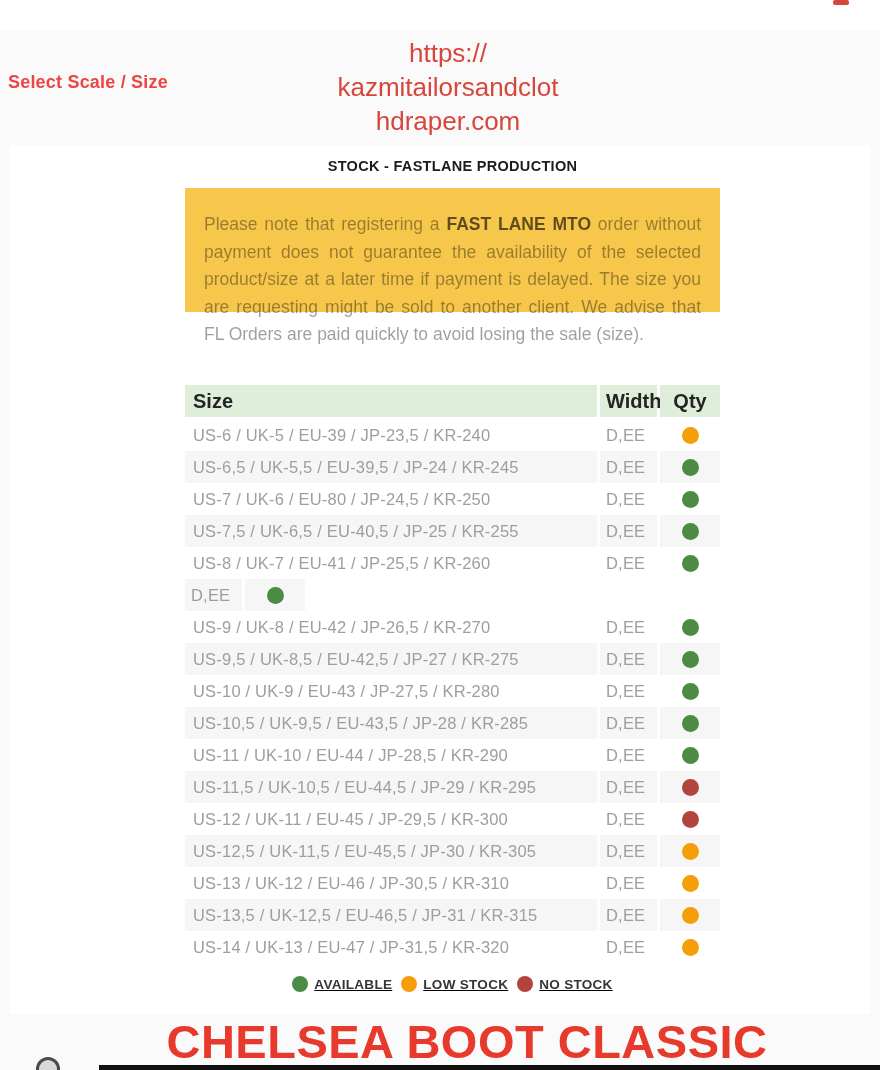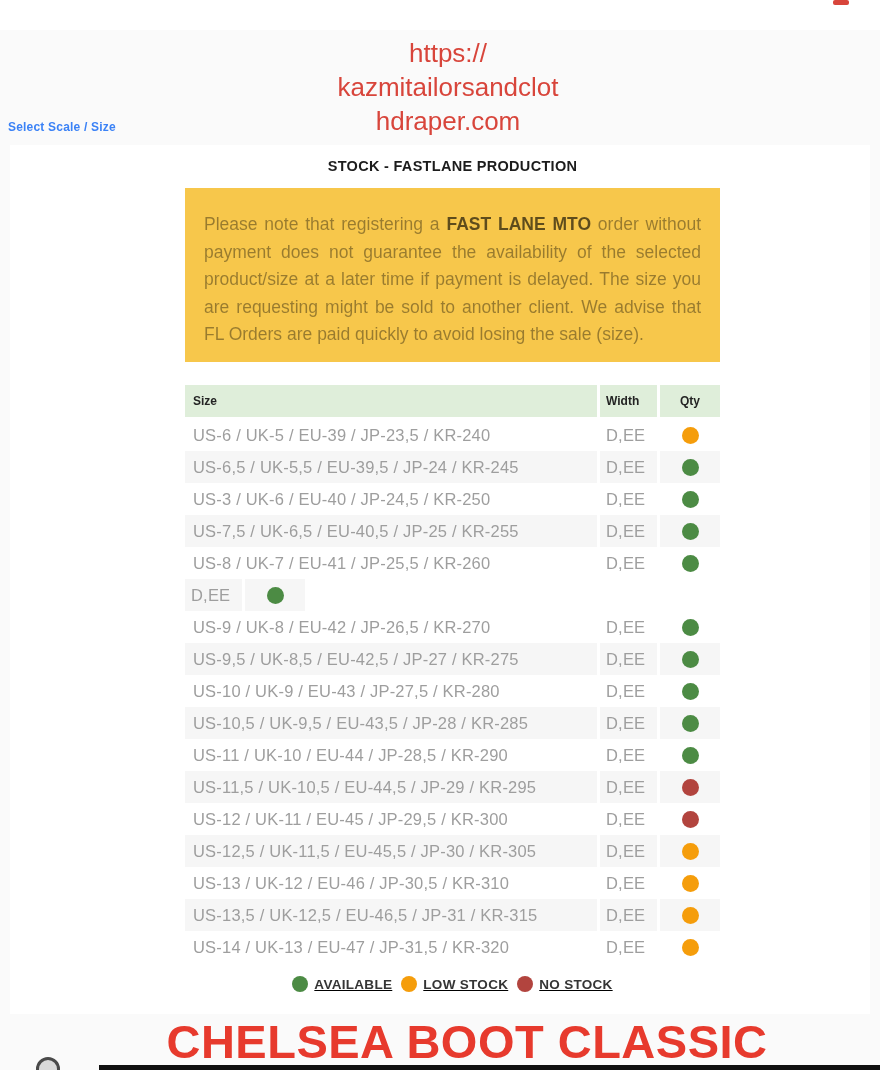--- a/index.html
+++ b/index.html
@@ -3,49 +3,49 @@
 <meta charset="utf-8">
 <style>
   html,body{margin:0;padding:0;}
   body{
     width:880px;height:1070px;position:relative;overflow:hidden;
     background:#ffffff;font-family:"Liberation Sans",sans-serif;
   }
   .page-bg{position:absolute;left:0;top:30px;width:880px;height:1040px;background:#fafafa;}
   
   .select-label{
-    position:absolute;left:8px;top:72px;font-size:12px;font-weight:bold;
-    color:#3b82f6;letter-spacing:.2px;margin-top:48px;
+    position:absolute;left:8px;top:72px;font-size:18px;font-weight:bold;
+    color:#ef4444;letter-spacing:.2px;
   }
   .watermark{
     position:absolute;left:0;top:36px;width:880px;text-align:center;
     font-size:26px;line-height:34px;font-weight:400;padding-left:8px;
   }
   .red-speck{position:absolute;left:833px;top:0;width:16px;height:5px;border-radius:2px;}
   
   .card{position:absolute;left:10px;top:145px;width:860px;height:869px;background:#ffffff;}
   .content{position:absolute;left:175px;width:535px;}
   .card-title{
     top:13px;text-align:center;font-size:14.5px;font-weight:bold;color:#1c1c1c;
     letter-spacing:.3px;
   }
   .notice{
-    top:43px;height:174px;box-sizing:border-box;padding:23px 19px 0 19px;
+    top:43px;height:124px;box-sizing:border-box;padding:23px 19px 0 19px;
     font-size:17.5px;line-height:27.5px;text-align:justify;
     color:rgba(0,0,0,0.38);
   }
   .notice b{color:rgba(0,0,0,0.62);}
   
   .sizes-table{top:240px;}
   .trow{display:flex;height:32px;align-items:center;}
   .cell{box-sizing:border-box;height:100%;display:flex;align-items:center;}
   .c-size{width:412px;margin-right:3px;padding-left:8px;}
   .c-width{width:57px;margin-right:3px;padding-left:6px;}
   .c-qty{width:60px;justify-content:center;}
-  .thead .cell{background:#dfeeda;font-weight:bold;font-size:12px;color:#242424;}
+  .thead .cell{background:#dfeeda;font-weight:bold;font-size:20px;color:#242424;}
   .tbody{margin-top:2px;}
   .tbody .trow{font-size:16.5px;color:#9e9e9e;letter-spacing:.2px;}
   .tbody .trow:nth-child(even) .cell{background:#f6f6f6;}
   .dot{width:17px;height:17px;border-radius:50%;}
   
   .legend{
     top:831px;display:flex;justify-content:center;align-items:center;gap:9px;
   }
   .legend-item{display:flex;align-items:center;gap:6px;text-decoration:underline;}
   .legend .dot{width:16px;height:16px;}
@@ -100,21 +100,21 @@
 
   <div class="trow">
     <div class="cell c-size">US-6,5 / UK-5,5 / EU-39,5 / JP-24 / KR-245</div>
     <div class="cell c-width">D,EE</div>
     <div class="cell c-qty">
             <span class="dot" style="background: rgb(76, 139, 68);"></span>
           </div>
   </div>
 
   <div class="trow">
-    <div class="cell c-size">US-3 / UK-6 / EU-40 / JP-24,5 / KR-250</div>
+    <div class="cell c-size">US-7 / UK-6 / EU-80 / JP-24,5 / KR-250</div>
     <div class="cell c-width">D,EE</div>
     <div class="cell c-qty">
             <span class="dot" style="background: rgb(76, 139, 68);"></span>
           </div>
   </div>
 
   <div class="trow">
     <div class="cell c-size">US-7,5 / UK-6,5 / EU-40,5 / JP-25 / KR-255</div>
     <div class="cell c-width">D,EE</div>
     <div class="cell c-qty">

